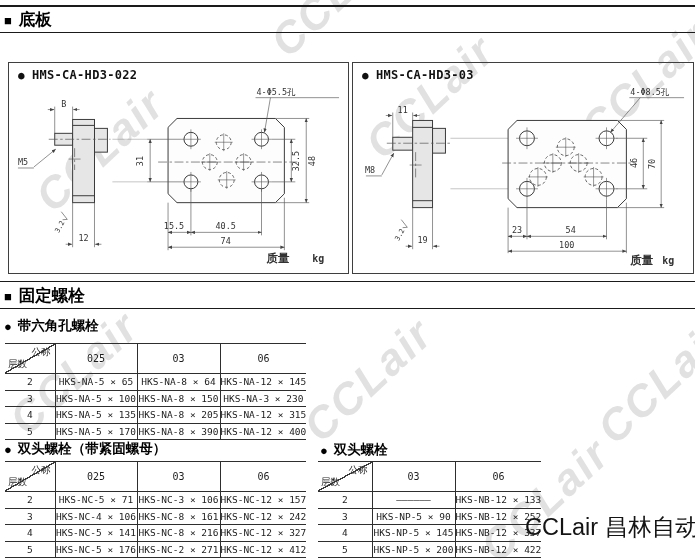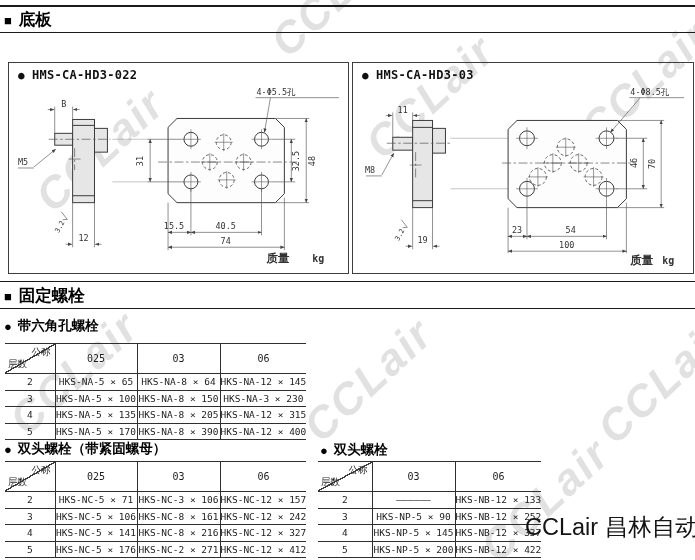--- a/index.html
+++ b/index.html
@@ -328,21 +328,21 @@
       <td>06</td>
     </tr>
     <tr>
       <td>2</td>
       <td>HKS-NC-5 × 71</td>
       <td>HKS-NC-3 × 106</td>
       <td>HKS-NC-12 × 157</td>
     </tr>
     <tr>
       <td>3</td>
-      <td>HKS-NC-5 × 106</td>
+      <td>HKS-NC-4 × 106</td>
       <td>HKS-NC-8 × 161</td>
       <td>HKS-NC-12 × 242</td>
     </tr>
     <tr>
       <td>4</td>
       <td>HKS-NC-5 × 141</td>
       <td>HKS-NC-8 × 216</td>
       <td>HKS-NC-12 × 327</td>
     </tr>
     <tr>

